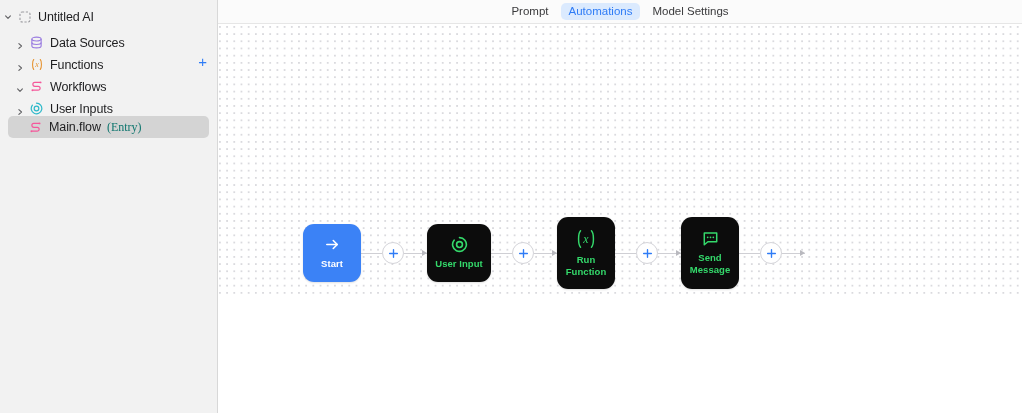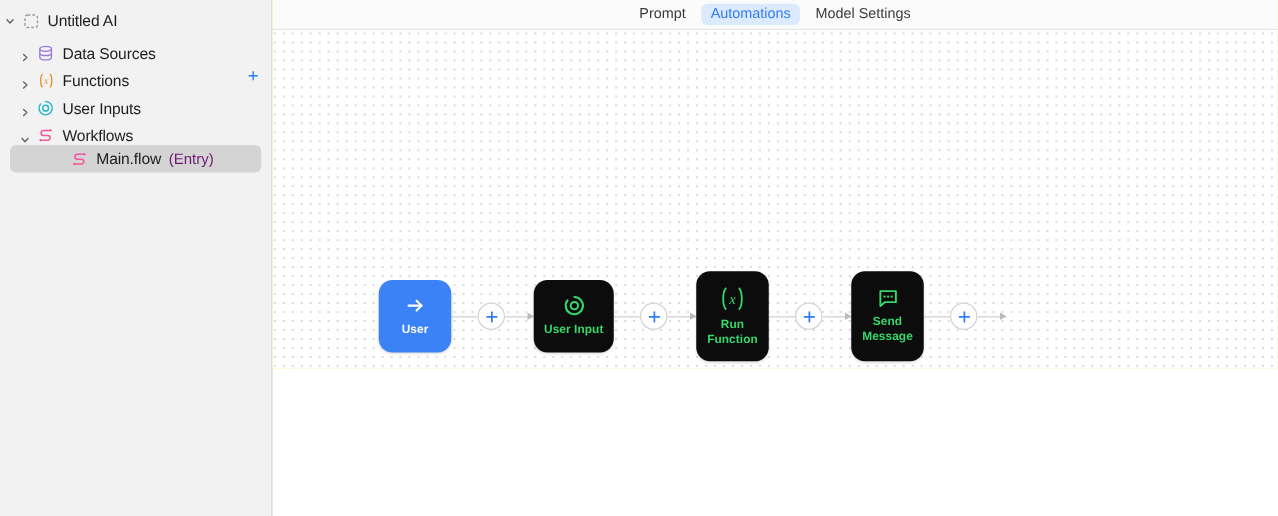--- a/index.html
+++ b/index.html
@@ -58,43 +58,43 @@
   .row-icon {
     width: 17px;
     height: 16px;
     flex: 0 0 17px;
     display: flex;
     align-items: center;
     justify-content: center;
     margin-right: 5px;
   }
   .row-label { font-size: 12.5px; letter-spacing: -0.1px; }
-  .row-sub { font-size: 12px; color: #701a75; margin-left: 6px; }
+  .row-sub { font-size: 12px; color: #0f766e; margin-left: 6px; font-family: Liberation Serif, serif; }
   .add-btn {
     position: absolute;
     right: 10px;
     top: 50%;
     transform: translateY(-50%);
     color: #2f7cf6;
     font-size: 15px;
     line-height: 1;
     font-weight: 400;
     cursor: pointer;
   }
   .indent-1 { padding-left: 12px; align-items: flex-end; }
-  .indent-2 { padding-left: 47px; }
+  .indent-2 { padding-left: 19px; }
 
   
   .main {
     flex: 1 1 auto;
     height: 295px;
     display: flex;
     flex-direction: column;
     position: relative;
-    background: #fde047;
+    background: #5eead4;
   }
   .topbar {
     height: 24px;
     flex: 0 0 24px;
     background: #fbfbfb;
     border-bottom: 1px solid #e6e6e6;
     display: flex;
     align-items: center;
     justify-content: center;
     gap: 4px;
@@ -253,46 +253,46 @@
           <text x="7.5" y="10.2" font-family="'Liberation Serif',serif" font-style="italic" font-size="8.5" fill="#e6912c" text-anchor="middle">x</text>
         </svg>
       </span>
       <span class="row-label">Functions</span>
       <span class="add-btn">+</span>
     </div>
 
     <div class="tree-row indent-1">
       <span class="twisty">
         <svg width="8" height="8" viewBox="0 0 10 10">
-            <path d="M3.6 2 L6.9 5 L3.6 8" stroke="#636366" stroke-width="1.4" fill="none" stroke-linecap="round" stroke-linejoin="round"></path>
-          </svg>
-      </span>
-      <span class="row-icon">
-        <svg width="13" height="13" viewBox="0 0 14 14">
-          <path d="M7 1.3 A5.7 5.7 0 1 1 2.6 3.4" fill="none" stroke="#2cb9c9" stroke-width="1.3" stroke-linecap="round"></path>
-          <circle cx="7" cy="7" r="2.5" fill="none" stroke="#2cb9c9" stroke-width="1.3"></circle>
-        </svg>
-      </span>
-      <span class="row-label">User Inputs</span>
-    </div>
-
-    <div class="tree-row indent-1">
-      <span class="twisty">
-        <svg width="8" height="8" viewBox="0 0 10 10">
             <path d="M2 3.5 L5 6.8 L8 3.5" stroke="#636366" stroke-width="1.4" fill="none" stroke-linecap="round" stroke-linejoin="round"></path>
           </svg>
       </span>
       <span class="row-icon">
         <svg width="13" height="13" viewBox="0 0 14 14">
           <path d="M10.6 2.6 H5.2 A2.1 2.1 0 0 0 5.2 6.8 H8.8 A2.1 2.1 0 0 1 8.8 11 H3.4" fill="none" stroke="#f5589b" stroke-width="1.3" stroke-linecap="round"></path>
           <circle cx="11.4" cy="2.6" r="1" fill="#f5589b"></circle>
           <circle cx="2.6" cy="11" r="1" fill="#f5589b"></circle>
         </svg>
       </span>
       <span class="row-label">Workflows</span>
+    </div>
+
+    <div class="tree-row indent-1">
+      <span class="twisty">
+        <svg width="8" height="8" viewBox="0 0 10 10">
+            <path d="M3.6 2 L6.9 5 L3.6 8" stroke="#636366" stroke-width="1.4" fill="none" stroke-linecap="round" stroke-linejoin="round"></path>
+          </svg>
+      </span>
+      <span class="row-icon">
+        <svg width="13" height="13" viewBox="0 0 14 14">
+          <path d="M7 1.3 A5.7 5.7 0 1 1 2.6 3.4" fill="none" stroke="#2cb9c9" stroke-width="1.3" stroke-linecap="round"></path>
+          <circle cx="7" cy="7" r="2.5" fill="none" stroke="#2cb9c9" stroke-width="1.3"></circle>
+        </svg>
+      </span>
+      <span class="row-label">User Inputs</span>
     </div>
 
     <div class="tree-row indent-2 selected">
       <span class="row-icon">
         <svg width="13" height="13" viewBox="0 0 14 14">
           <path d="M10.6 2.6 H5.2 A2.1 2.1 0 0 0 5.2 6.8 H8.8 A2.1 2.1 0 0 1 8.8 11 H3.4" fill="none" stroke="#f5589b" stroke-width="1.3" stroke-linecap="round"></path>
           <circle cx="11.4" cy="2.6" r="1" fill="#f5589b"></circle>
           <circle cx="2.6" cy="11" r="1" fill="#f5589b"></circle>
         </svg>
       </span>
@@ -313,21 +313,21 @@
     <div class="canvas">
       <div class="flow">
 
         <div class="node start">
           <span class="n-icon">
             <svg width="17" height="17" viewBox="0 0 18 18">
               <path d="M3 9 H14" stroke="#ffffff" stroke-width="1.7" stroke-linecap="round"></path>
               <path d="M9.8 4.8 L14 9 L9.8 13.2" stroke="#ffffff" stroke-width="1.7" fill="none" stroke-linecap="round" stroke-linejoin="round"></path>
             </svg>
           </span>
-          <span class="n-label">User</span>
+          <span class="n-label">Start</span>
         </div>
 
         <div class="connector">
           <div class="line"></div>
           <div class="plus-circle">
             <svg width="11" height="11" viewBox="0 0 12 12">
                 <path d="M6 1.8 V10.2 M1.8 6 H10.2" stroke="#2f7cf6" stroke-width="1.5" stroke-linecap="round"></path>
               </svg>
           </div>
           <div class="line arrow"></div>

